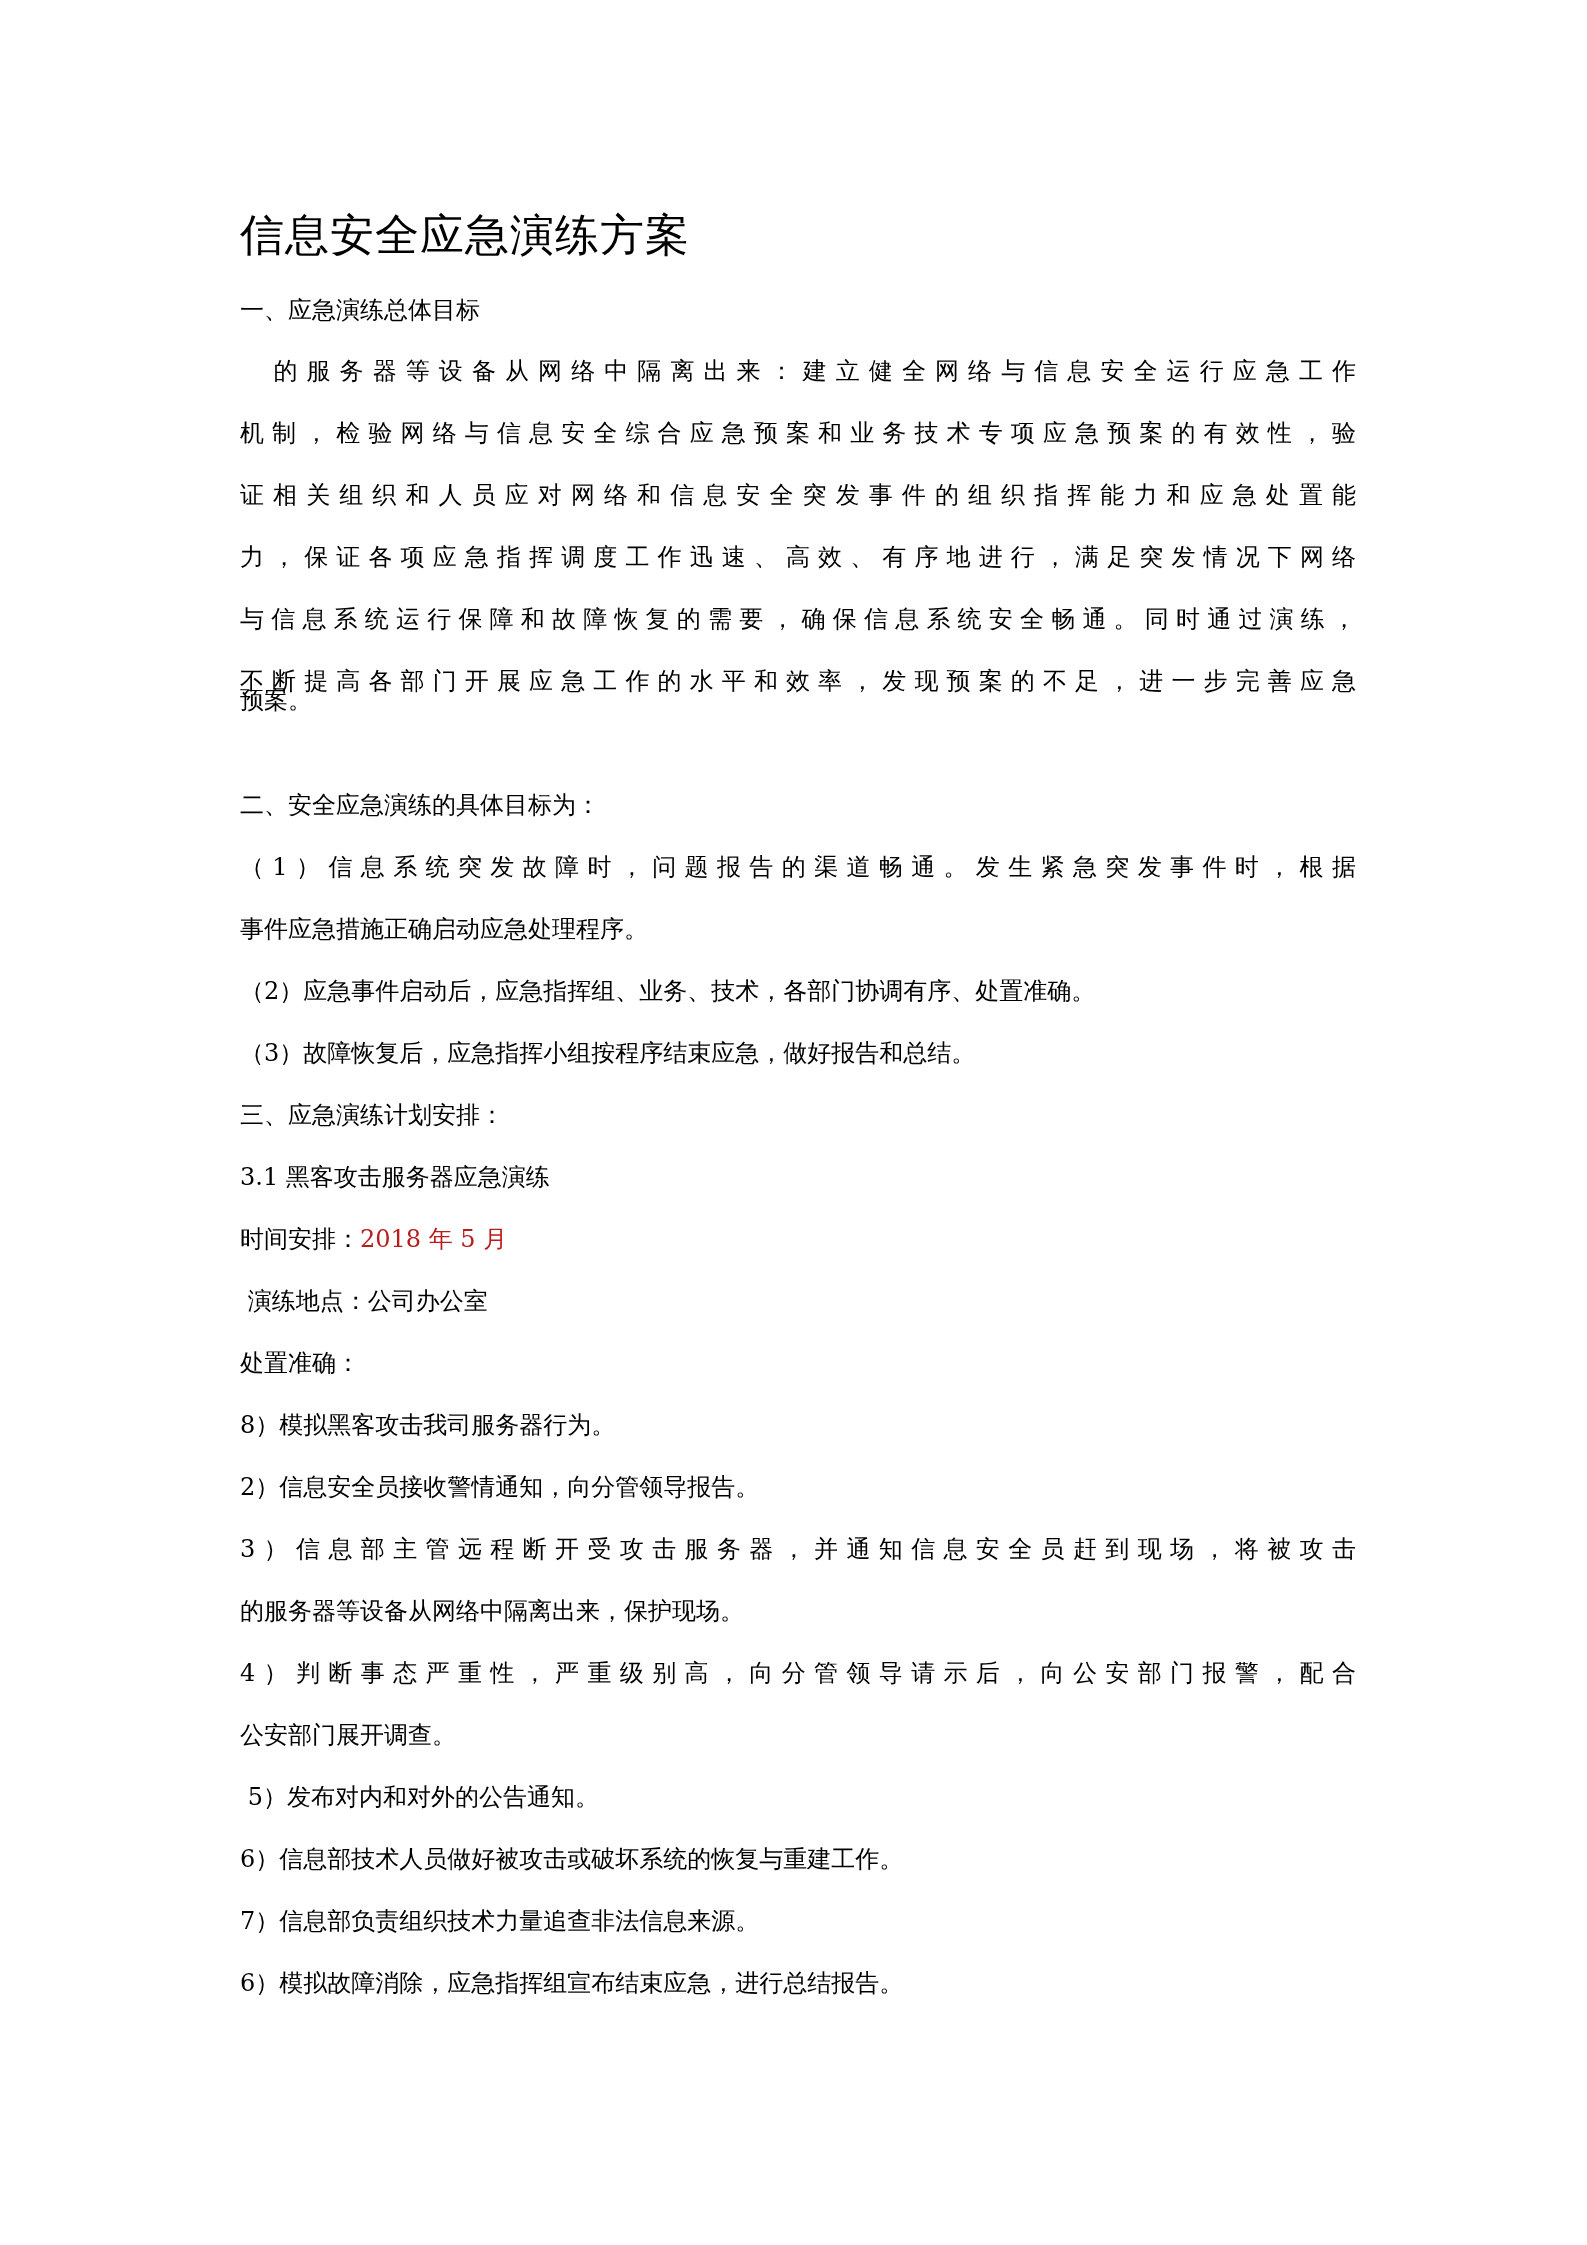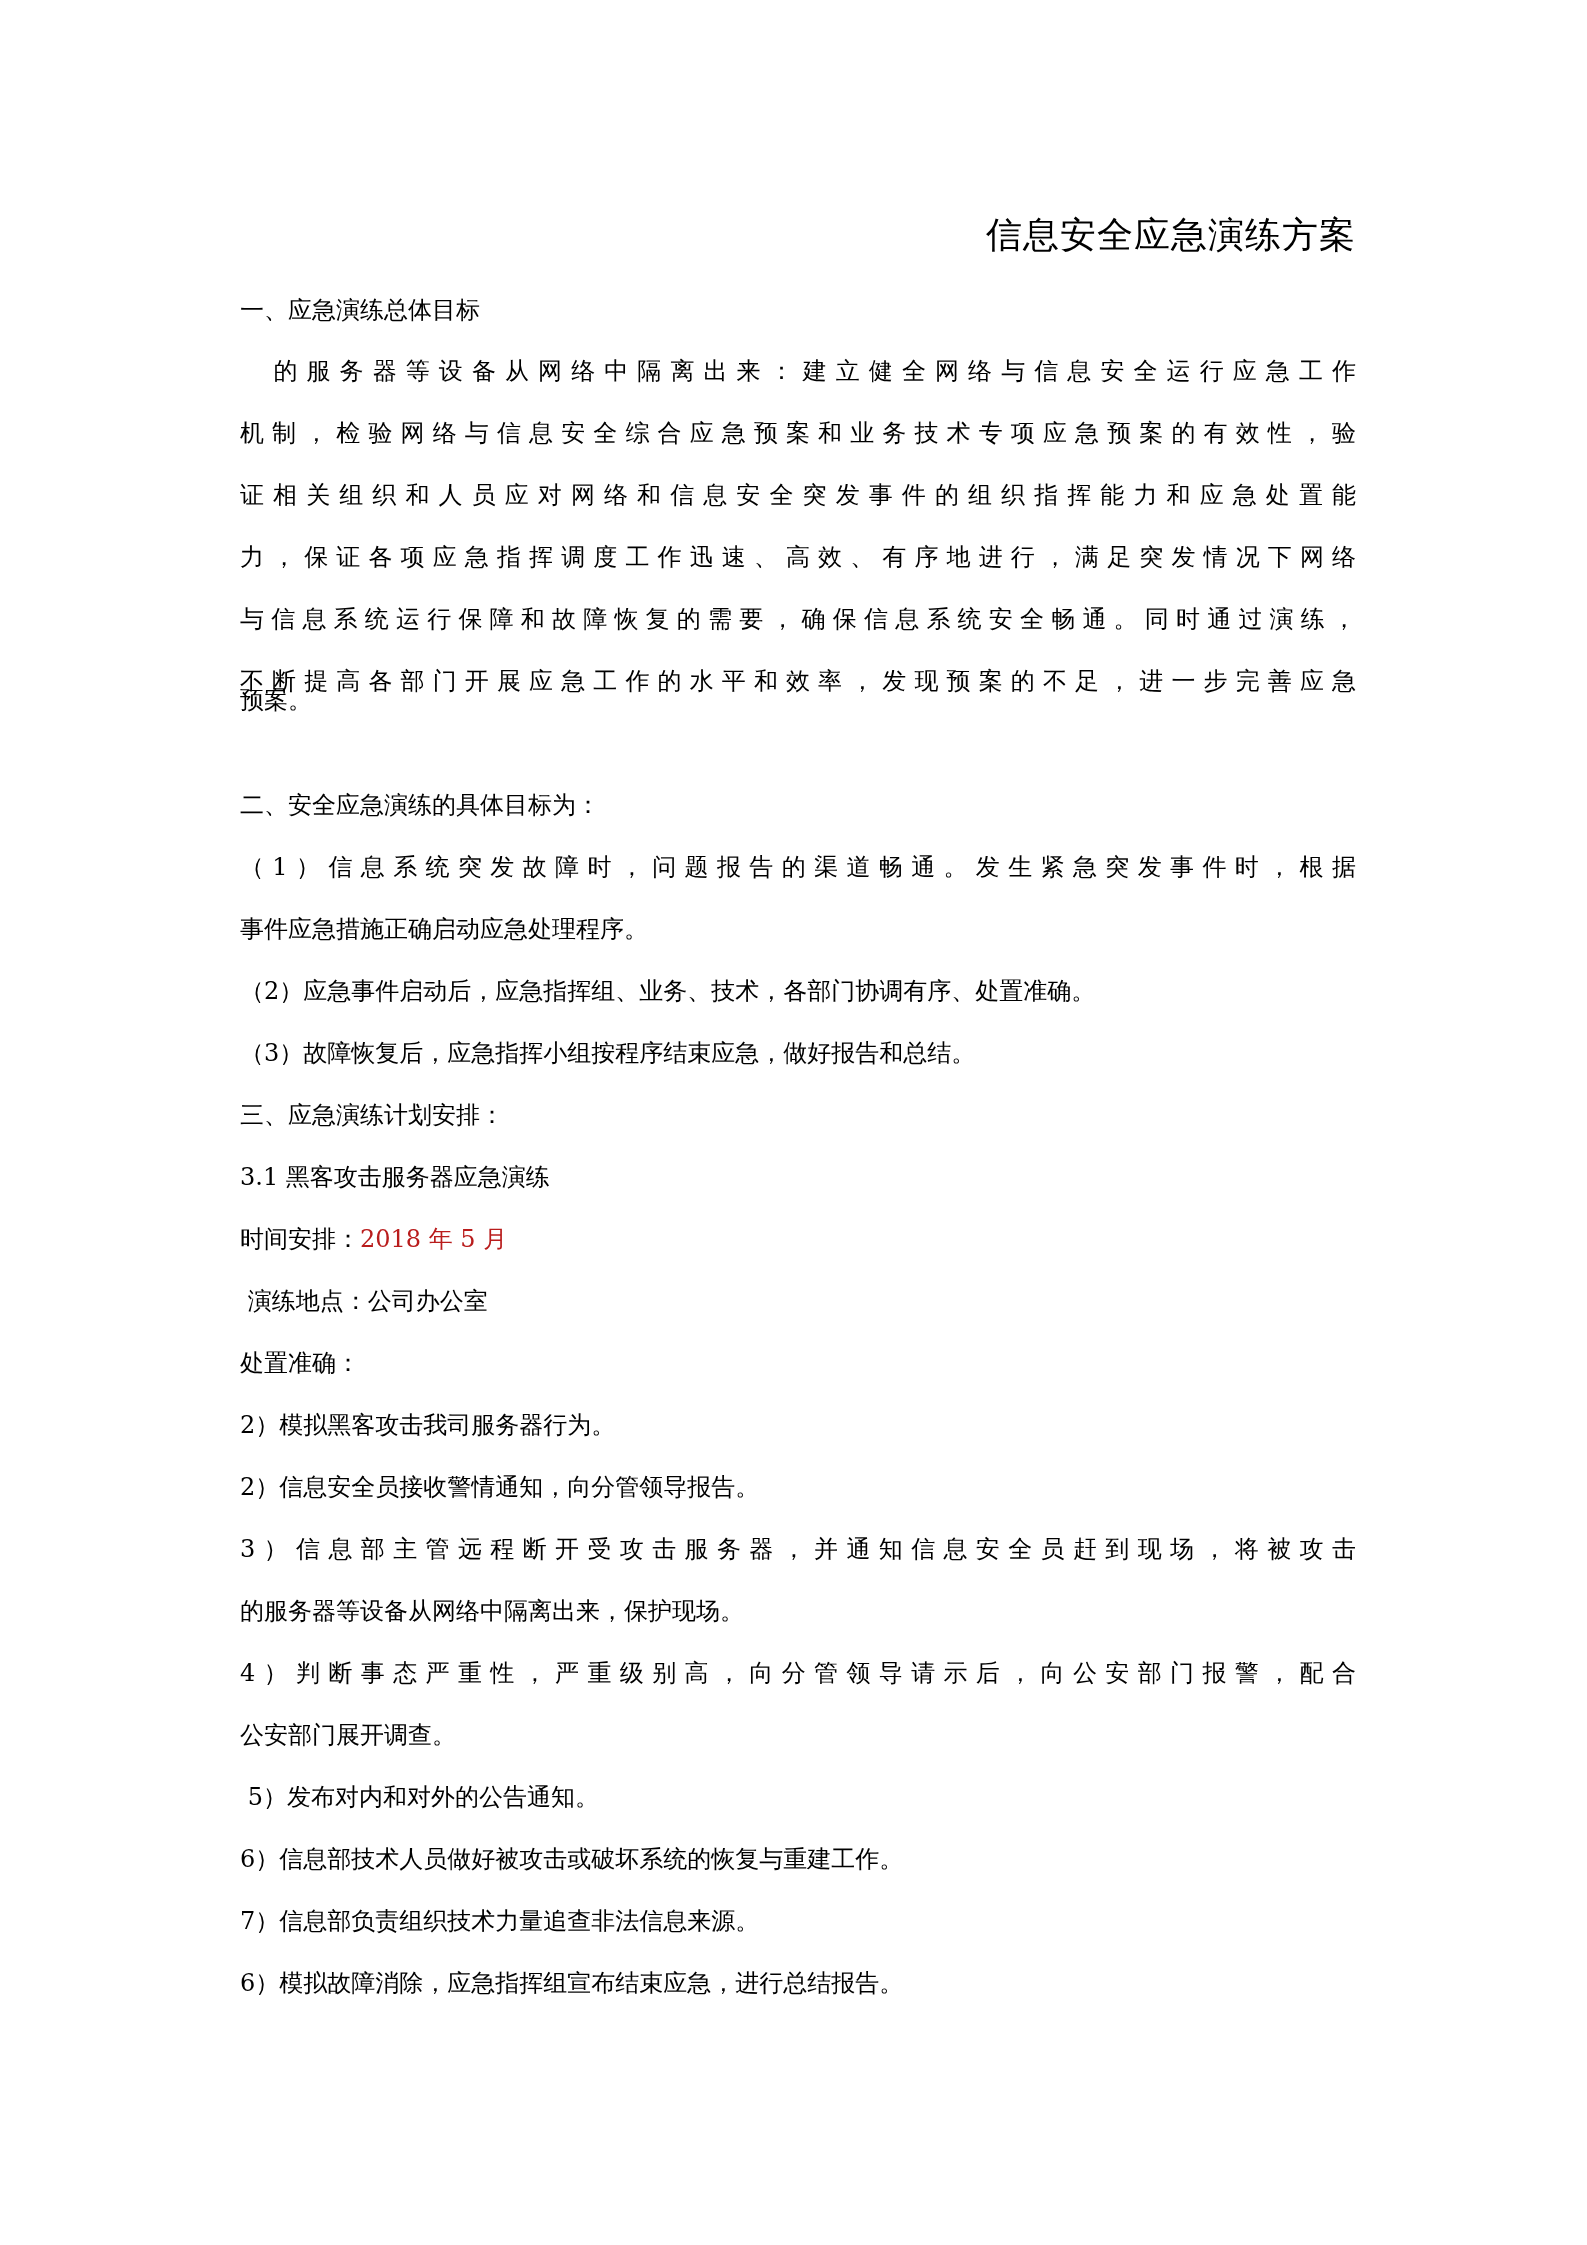--- a/index.html
+++ b/index.html
@@ -19,22 +19,22 @@
       position: absolute;
       left: 240px;
       top: 0;
       width: 1116px;
     }
     .title {
       position: absolute;
       top: 205px;
       left: 0;
       width: 1116px;
-      text-align: right;
-      font-size: 36px;
+      text-align: left;
+      font-size: 44px;
       line-height: 60px;
       letter-spacing: 1px;
     }
     .line {
       position: absolute;
       left: 0;
       width: 1116px;
       font-size: 24px;
       line-height: 40px;
       white-space: nowrap;
@@ -68,21 +68,21 @@
   <div class="line" style="top:1033px">（3）故障恢复后，应急指挥小组按程序结束应急，做好报告和总结。</div>
 
   <div class="line" style="top:1095px">三、应急演练计划安排：</div>
   <div class="line" style="top:1157px">3.1 黑客攻击服务器应急演练</div>
   <div class="line" style="top:1219px">
     <span>时间安排：</span><span class="red">2018 年 5 月</span>
   </div>
   <div class="line" style="top:1281px; white-space:pre"> 演练地点：公司办公室</div>
   <div class="line" style="top:1343px">处置准确：</div>
 
-  <div class="line" style="top:1405px">2）模拟黑客攻击我司服务器行为。</div>
+  <div class="line" style="top:1405px">8）模拟黑客攻击我司服务器行为。</div>
   <div class="line" style="top:1467px">2）信息安全员接收警情通知，向分管领导报告。</div>
   <div class="line justify" style="top:1529px">3）信息部主管远程断开受攻击服务器，并通知信息安全员赶到现场，将被攻击</div>
   <div class="line" style="top:1591px">的服务器等设备从网络中隔离出来，保护现场。</div>
   <div class="line justify" style="top:1653px">4）判断事态严重性，严重级别高，向分管领导请示后，向公安部门报警，配合</div>
   <div class="line" style="top:1715px">公安部门展开调查。</div>
   <div class="line" style="top:1777px; white-space:pre"> 5）发布对内和对外的公告通知。</div>
   <div class="line" style="top:1839px">6）信息部技术人员做好被攻击或破坏系统的恢复与重建工作。</div>
   <div class="line" style="top:1901px">7）信息部负责组织技术力量追查非法信息来源。</div>
   <div class="line" style="top:1963px">6）模拟故障消除，应急指挥组宣布结束应急，进行总结报告。</div>
 

